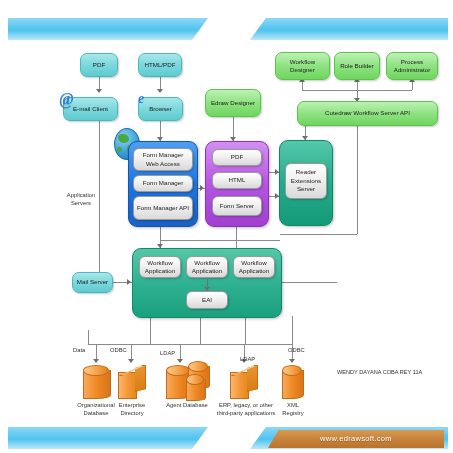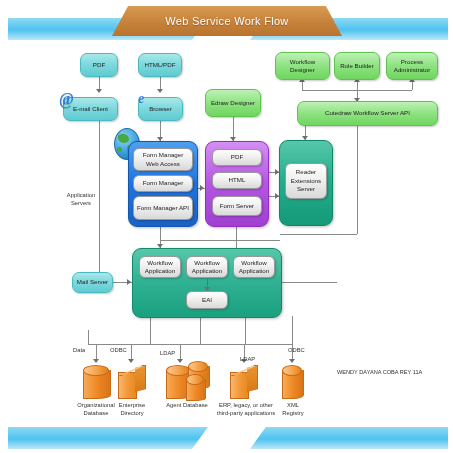--- a/index.html
+++ b/index.html
@@ -94,24 +94,24 @@
   #ico-globe .land{position:absolute;background:#49a83f;border-radius:40% 55% 45% 60%;}
   #wendy{position:absolute;left:337px;top:369px;font-size:5.6px;color:#333;white-space:nowrap;}
 </style>
 </head>
 <body>
 
 <div id="stage">
 
   <div class="band" id="band-top-l"></div>
   <div class="band" id="band-top-r"></div>
-  <div class="tab" id="title-tab">Web Service Work Flow</div>
 
   <div class="band" id="band-bot-l"></div>
   <div class="band" id="band-bot-r"></div>
+  <div class="tab" id="footer-tab">www.edrawsoft.com</div>
 
   <div class="ln lnv" style="left:99px;top:77px;height:14px;"></div>
   <div class="arw arw-d" style="left:96px;top:89px;"></div>
 
   <div class="ln lnv" style="left:99px;top:121px;height:154px;"></div>
   <div class="arw arw-d" style="left:96px;top:272px;"></div>
 
   <div class="ln lnv" style="left:160px;top:77px;height:14px;"></div>
   <div class="arw arw-d" style="left:157px;top:89px;"></div>
 

